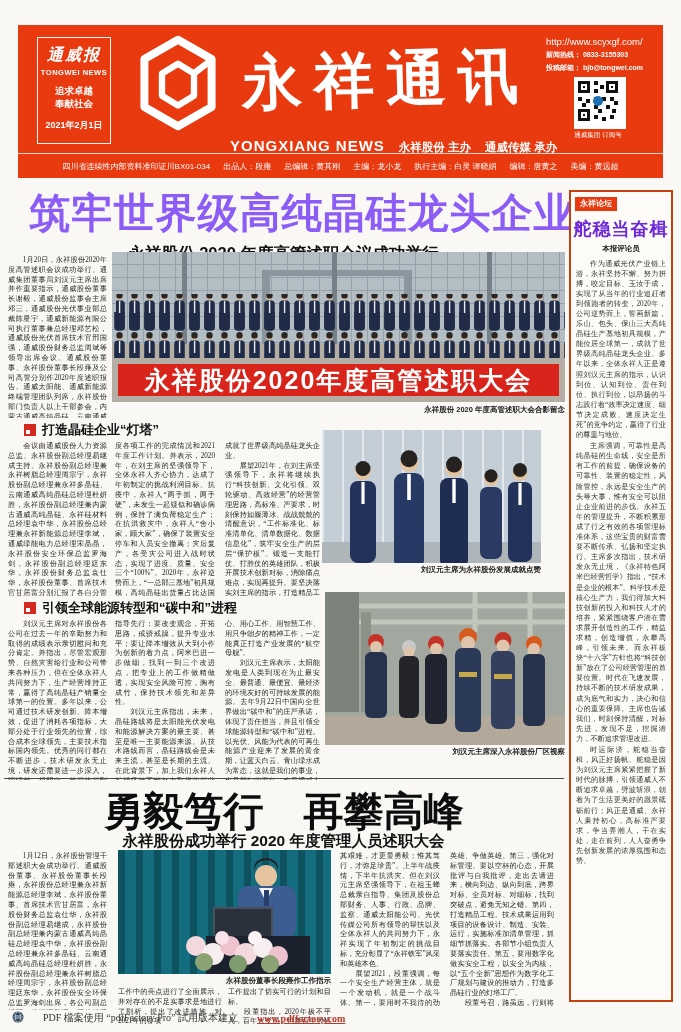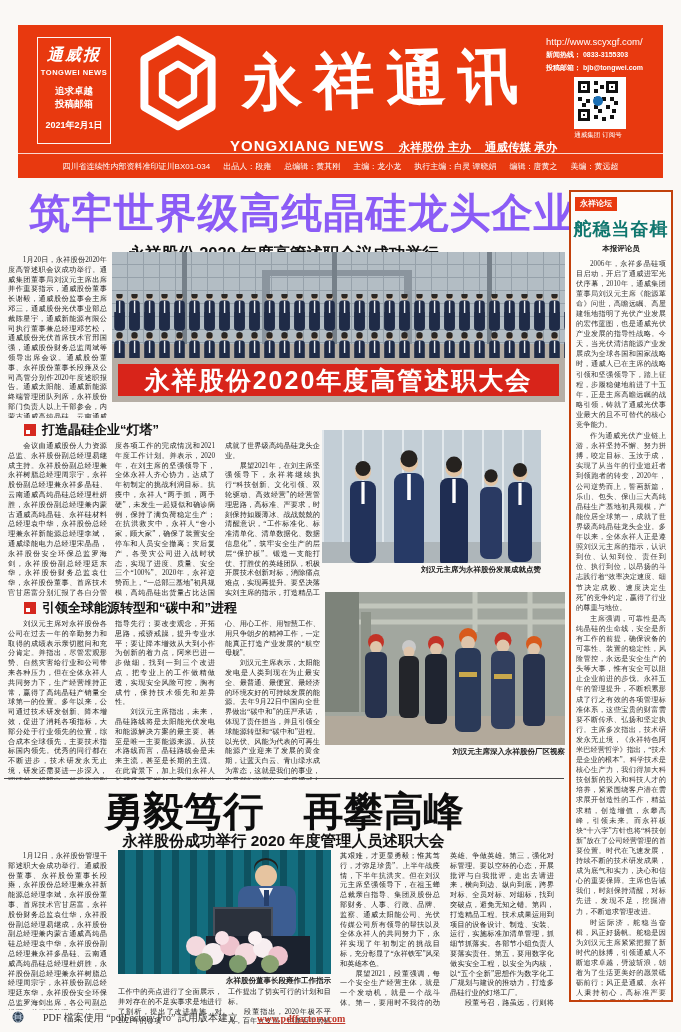--- a/index.html
+++ b/index.html
@@ -53,21 +53,21 @@
             display:flex;align-items:center;justify-content:center;font-size:25px;font-weight:900;letter-spacing:2px;white-space:nowrap;}
 
   .divider{position:absolute;left:4px;top:778px;width:560px;border-top:1px solid #4a4a4a;}
 
   
   .forum{position:absolute;left:569px;top:190px;width:104px;height:812px;border:2px solid #c2410c;
          background:#fdfbf8;box-sizing:border-box;overflow:hidden;}
   .forum .badge{display:inline-block;margin:4px 0 0 4px;background:#e8390f;color:#fff;font-size:8px;
                 font-weight:bold;padding:1.5px 5px;}
   .forum .ttl{text-align:center;font-family:"Liberation Serif",serif;font-weight:bold;font-size:18px;
-              letter-spacing:1px;margin-top:6px;color:#0f766e;white-space:nowrap;}
+              letter-spacing:1px;margin-top:6px;color:#6d28d9;white-space:nowrap;}
   .forum .by{text-align:center;font-size:7.5px;font-weight:bold;margin-top:3px;color:#222;}
   .forum .body{padding:5px 5px 0 5px;}
   .forum p{margin:0 0 1px 0;font-size:7.2px;line-height:10.1px;text-align:justify;color:#333;
            text-indent:14px;font-family:"Liberation Serif",serif;}
 
   
   .pdffoot{position:absolute;left:12px;top:1011px;display:flex;align-items:center;gap:19px;
            font-family:"Liberation Serif",serif;font-size:10px;color:#333;}
   .pdffoot a{color:#c0392b;text-decoration:underline;font-weight:bold;}
 </style>
@@ -75,21 +75,21 @@
 <body>
 
 <div class="page">
 
   <div class="banner">
 
     <div class="paperbox">
       <div class="cn">通威报</div>
       <div class="en">TONGWEI NEWS</div>
       <div class="sl">追求卓越</div>
-      <div class="sl" style="margin-top:0">投稿邮箱</div>
+      <div class="sl" style="margin-top:0">奉献社会</div>
       <div class="dt">2021年2月1日</div>
     </div>
 
     <div class="hexlogo">
       <svg width="80" height="96" viewBox="0 0 100 120">
         <polygon points="50,6 92,30 92,90 50,114 8,90 8,30" fill="none" stroke="#fff" stroke-width="10" stroke-linejoin="round"></polygon>
         <polygon points="50,36 70,48 70,76 50,88 30,76 30,48" fill="none" stroke="#fff" stroke-width="8" stroke-linejoin="round"></polygon>
         <path d="M70,48 L88,34" stroke="#fff" stroke-width="8" stroke-linecap="round"></path>
       </svg>
     </div>
@@ -186,20 +186,21 @@
           <rect x="70" y="0" width="5" height="92"></rect>
           <rect x="220" y="0" width="5" height="92"></rect>
           <rect x="375" y="0" width="5" height="92"></rect>
         </g>
       <rect x="0" y="92" width="453" height="58" fill="#b5aea5"></rect>
       <rect x="4" y="42" width="445" height="40" fill="url(#crowd)"></rect>
       <rect x="0" y="60" width="453" height="46" fill="url(#crowd)"></rect>
     </svg>
     <div class="phbanner">永祥股份2020年度高管述职大会</div>
   </div>
+  <div class="cap" style="left:112px;top:405px;width:453px;">永祥股份 2020 年度高管述职大会合影留念</div>
 
   <div class="sech" style="left:8px;top:421px;">
     <span class="bullet">
         <i></i>
       </span>
     <span>打造晶硅企业“灯塔”</span>
   </div>
   <div class="tcol" style="left:8px;top:442px;width:99px;height:156px;">　　会议由通威股份人力资源总监、永祥股份副总经理易继成主持。永祥股份副总经理兼永祥树脂总经理周宗宇，永祥股份副总经理兼永祥多晶硅、云南通威高纯晶硅总经理杜妍胜，永祥股份副总经理兼内蒙古通威高纯晶硅、永祥硅材料总经理袁中华，永祥股份总经理兼永祥新能源总经理李斌，通威绿能电力总经理宋晶晶，永祥股份安全环保总监罗海剑，永祥股份副总经理廷东华，永祥股份财务总监袁仕华，永祥股份董事、首席技术官甘居富分别汇报了各自分管公司或体系2020年度工作开展情况和2021年工作计划。
 　　段董汇报了永祥股份2020年</div>
   <div class="tcol" style="left:115px;top:442px;width:100px;height:156px;">度各项工作的完成情况和2021年度工作计划。并表示，2020年，在刘主席的坚强领导下，全体永祥人齐心协力，达成了年初制定的挑战利润目标。抗疫中，永祥人“两手抓，两手硬”，未发生一起疑似和确诊病例，保持了满负荷稳定生产；在抗洪救灾中，永祥人“舍小家，顾大家”，确保了装置安全停车和人员安全撤离；灾后复产，各受灾公司进入战时状态，实现了进度、质量、安全三个“100%”。2020年，永祥逆势而上，“一总部三基地”初具规模，高纯晶硅出货量占比达国内22%，完成目标产量的102%，产能利用率达111%，首次登顶全球高纯晶硅年度最高产销量，成为晶硅企业“灯塔”，</div>
@@ -362,21 +363,20 @@
   <div class="tcol" style="left:340px;top:852px;width:100px;height:156px;">其艰难，才更显勇毅；惟其笃行，才弥足珍贵”。上半年战疫情，下半年抗洪灾。但在刘汉元主席坚强领导下，在祖玉蝉总裁亲自指导、集团及股份总部财务、人事、行政、品牌、监察、通威太阳能公司、光伏传媒公司所有领导的帮扶以及全体永祥人的共同努力下，永祥实现了年初制定的挑战目标，充分彰显了“永祥铁军”风采和英雄本色。
 　　展望2021，段董强调，每一个安全生产经营主体，就是一个发动机，就是一个战斗体。第一，要用时不我待的劲头来做安全，高标准，严要求，执行到位，强化追责问责，让安全标准成为员工心中的“达摩克利斯之剑”。第二，严格履职尽责考评。要进一步落实主体安全责任，继续发挥每一个人的英雄基因，崇尚英雄，学习</div>
   <div class="tcol" style="left:450px;top:852px;width:104px;height:156px;">英雄、争做英雄。第三，强化对标管理。要以空杯的心态，开展批评与自我批评，走出去请进来，横向到边、纵向到底，跨界对标、全员对标、对细标，找到突破点，避免无知之错。第四，打造精品工程。技术成果运用到项目的设备设计、制造、安装、运行，实施标准加清单管理，抓细节抓落实。各部节小组负责人要落实责任。第五，要用数字化做实安全工程，以安全为内核，以“五个全新”思想作为数字化工厂规划与建设的推动力，打造多晶硅行业的灯塔工厂。
 　　段董号召，路虽远，行则将至。事虽难，做则必成。只要我们朝着目标不断奋斗前进，有各体系、各部门共同支撑，有全体永祥人共同努力，我们的各项目标、共同的梦想都能实现，必将开创共同拥有属于永祥的新时代。</div>
 
   <div class="forum">
     <span class="badge">永祥论坛</span>
     <div class="ttl">舵稳当奋楫</div>
     <div class="by">本报评论员</div>
     <div class="body">
-      <p>2006年，永祥多晶硅项目启动，开启了通威进军光伏序幕，2010年，通威集团董事局刘汉元主席《能源革命》问世，高瞻远瞩、高屋建瓴地指明了光伏产业发展的宏伟蓝图，也是通威光伏产业发展的指导性战略。今天，当光伏清洁能源产业发展成为全球各国和国家战略时，通威人已在主席的战略引领和坚强领导下，踏上征程，步履稳健地前进了十五年，正是主席高瞻远瞩的战略引领，铸就了通威光伏事业最大的且不可替代的核心竞争能力。</p>
       <p>作为通威光伏产业链上游，永祥坚持不懈、努力拼搏，咬定目标、玉汝于成，实现了从当年的行业追赶者到领跑者的转变，2020年，公司逆势而上，誓画新篇，乐山、包头、保山三大高纯晶硅生产基地初具规模，产能位居全球第一，成就了世界级高纯晶硅龙头企业。多年以来，全体永祥人正是遵照刘汉元主席的指示，认识到位、认知到位、责任到位、执行到位，以昂扬的斗志践行着“效率决定速度、细节决定成败、速度决定生死”的竞争约定，赢得了行业的尊重与地位。</p>
       <p>主席强调，可靠性是高纯晶硅的生命线，安全是所有工作的前提，确保设备的可靠性、装置的稳定性，风险管控，永远是安全生产的头等大事，惟有安全可以阻止企业前进的步伐。永祥五年的管理提升，不断积累形成了行之有效的各项管理标准体系，这些宝贵的财富需要不断传承、弘扬和坚定执行。主席多次指出，技术研发永无止境，《永祥特色阿米巴经营哲学》指出，“技术是企业的根本”。科学技术是核心生产力，我们得加大科技创新的投入和科技人才的培养，紧紧围绕客户潜在需求展开创造性的工作，精益求精，创造增值，永攀高峰，引领未来。而永祥板块“十六字”方针也将“科技创新”放在了公司经营管理的首要位置。时代在飞速发展，持续不断的技术研发成果，成为底气和实力，决心和信心的重要保障。主席也告诫我们，时刻保持清醒，对标先进，发现不足，挖掘潜力，不断追求管理改进。</p>
       <p>时运际济，舵稳当奋楫，风正好扬帆。舵稳是因为刘汉元主席紧紧把握了新时代的脉搏，引领通威人不断追求卓越，劈波斩浪，朝着为了生活更美好的愿景砥砺前行；风正是通威、永祥人秉持初心，高标准严要求，争当弄潮人，干在实处，走在前列，人人奋勇争先创新发展的浓厚氛围和态势。</p>
 
     </div>
   </div>
 
   <div class="pdffoot">
     <span>
       <svg width="12" height="12" viewBox="0 0 12 12">

